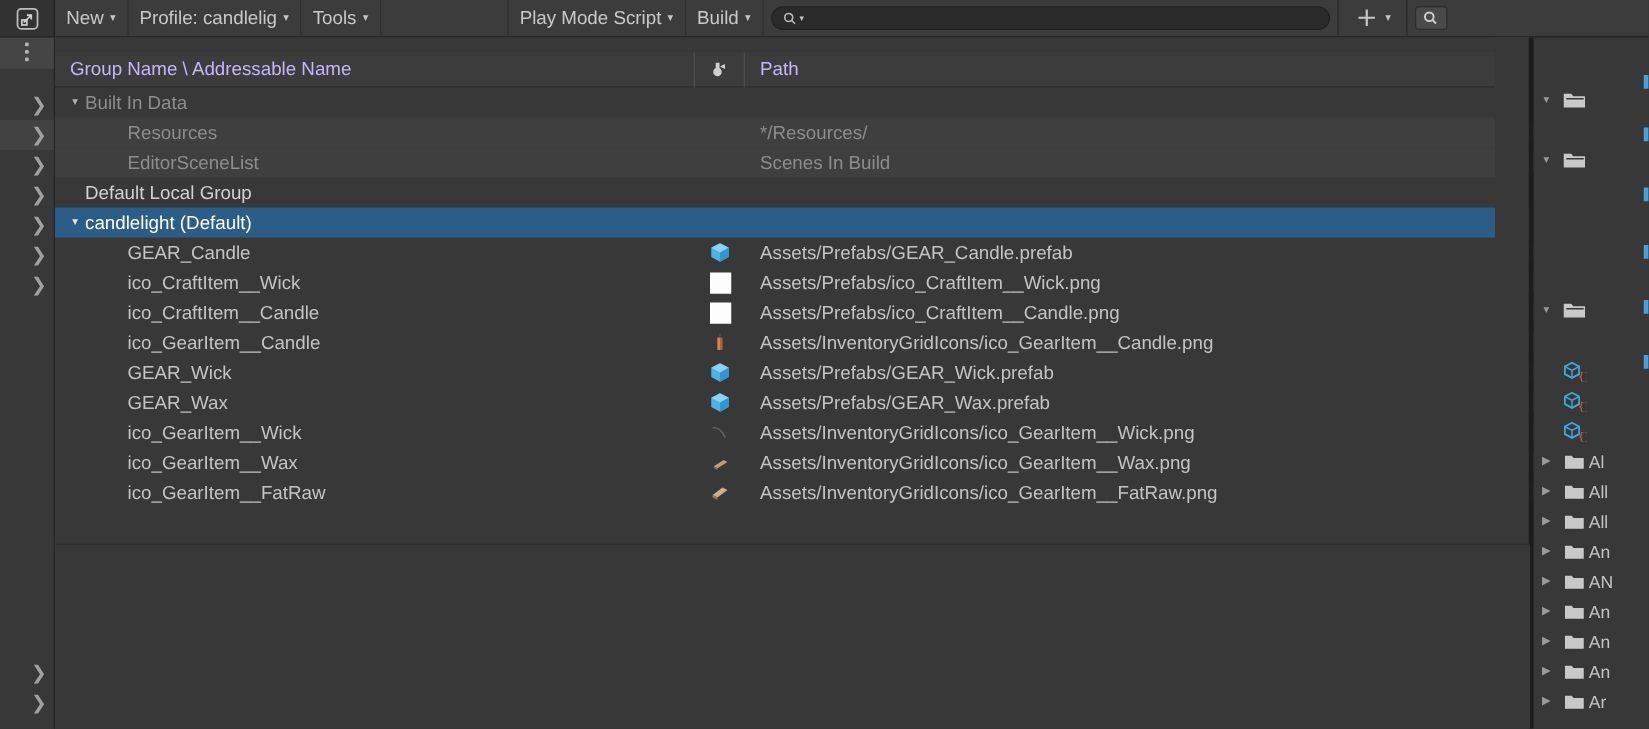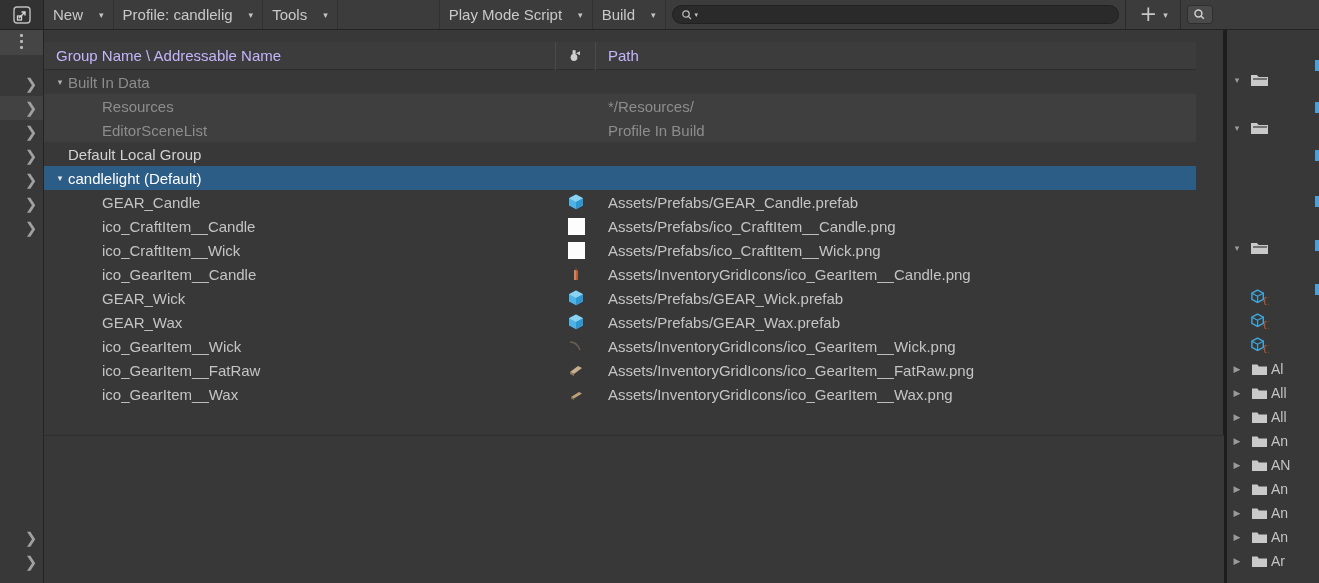--- a/index.html
+++ b/index.html
@@ -43,21 +43,21 @@
     background: #3c3c3c; border-bottom: 1px solid #232323;
     display: flex; align-items: stretch;
   }
   #win-icon-cell {
     width: 44px; height: 29px; background: #323232;
     display: flex; align-items: center; justify-content: center;
     border-right: 1px solid #232323;
   }
   #win-icon-cell svg { display: block; }
   .tb-btn {
-    display: flex; align-items: center; gap: 16px;
+    display: flex; align-items: center; gap: 5px;
     padding: 0 9px; height: 29px;
     color: #c9c9c9; font-size: 15px; white-space: nowrap;
     border-right: 1px solid #303030;
     cursor: default;
   }
   .caret { font-size: 9px; color: #c4c4c4; font-family: "DejaVu Sans", sans-serif; }
   #tb-spacer1 { width: 102px; border-right: 1px solid #303030; }
   #tb-search-wrap {
     display: flex; align-items: center; padding: 0 6px;
     border-right: 1px solid #2a2a2a;
@@ -287,21 +287,21 @@
         </div>
         <div class="icon-cell"></div>
         <div class="path">*/Resources/</div>
         <div class="lblcell" style="top: 2px;"></div>
       </div>
       <div class="row dim alt">
         <div class="name indent-2">
           <span>EditorSceneList</span>
         </div>
         <div class="icon-cell"></div>
-        <div class="path">Profile In Build</div>
+        <div class="path">Scenes In Build</div>
         <div class="lblcell" style="top: 2px;"></div>
       </div>
       <div class="row bright">
         <div class="name indent-1">
           <span class="tri"></span>
           <span>Default Local Group</span>
         </div>
         <div class="icon-cell"></div>
         <div class="path"></div>
       </div>
@@ -322,36 +322,36 @@
             <path d="M9 1.6 L16 5.2 L16 12.6 L9 16.3 L2 12.6 L2 5.2 Z" fill="#4fb2e5"></path>
             <path d="M9 1.6 L16 5.2 L9 8.9 L2 5.2 Z" fill="#8ad3f2"></path>
             <path d="M9 8.9 L16 5.2 L16 12.6 L9 16.3 Z" fill="#2f96cf"></path>
           </svg>
         </div>
         <div class="path">Assets/Prefabs/GEAR_Candle.prefab</div>
         <div class="lblcell" style="top: 2px;"></div>
       </div>
       <div class="row">
         <div class="name indent-2">
+          <span>ico_CraftItem__Wick</span>
+        </div>
+        <div class="icon-cell">
+          <span class="ico-white"></span>
+        </div>
+        <div class="path">Assets/Prefabs/ico_CraftItem__Wick.png</div>
+        <div class="lblcell" style="top: 2px;"></div>
+      </div>
+      <div class="row">
+        <div class="name indent-2">
           <span>ico_CraftItem__Candle</span>
         </div>
         <div class="icon-cell">
           <span class="ico-white"></span>
         </div>
         <div class="path">Assets/Prefabs/ico_CraftItem__Candle.png</div>
-        <div class="lblcell" style="top: 2px;"></div>
-      </div>
-      <div class="row">
-        <div class="name indent-2">
-          <span>ico_CraftItem__Wick</span>
-        </div>
-        <div class="icon-cell">
-          <span class="ico-white"></span>
-        </div>
-        <div class="path">Assets/Prefabs/ico_CraftItem__Wick.png</div>
         <div class="lblcell" style="top: 2px;"></div>
       </div>
       <div class="row">
         <div class="name indent-2">
           <span>ico_GearItem__Candle</span>
         </div>
         <div class="icon-cell">
           <svg class="ico" viewBox="0 0 18 18">
             <rect x="7" y="5" width="4" height="10" rx="1" fill="#b4603a"></rect>
             <rect x="7" y="5" width="2" height="10" fill="#d4845c"></rect>
@@ -396,42 +396,42 @@
         <div class="icon-cell">
           <svg class="ico" viewBox="0 0 18 18">
             <path d="M3 5 Q10 5 13 13" fill="none" stroke="#6a6258" stroke-width="1.3"></path>
           </svg>
         </div>
         <div class="path">Assets/InventoryGridIcons/ico_GearItem__Wick.png</div>
         <div class="lblcell" style="top: 2px;"></div>
       </div>
       <div class="row">
         <div class="name indent-2">
+          <span>ico_GearItem__Wax</span>
+        </div>
+        <div class="icon-cell">
+          <svg class="ico" viewBox="0 0 18 18">
+            <path d="M4 12 L12 7 L15 8.6 L7 13.6 Z" fill="#bd9f78"></path>
+            <path d="M4 12 L7 13.6 L7 15 L4 13.4 Z" fill="#8a7253"></path>
+          </svg>
+        </div>
+        <div class="path">Assets/InventoryGridIcons/ico_GearItem__Wax.png</div>
+        <div class="lblcell" style="top: 2px;"></div>
+      </div>
+      <div class="row">
+        <div class="name indent-2">
           <span>ico_GearItem__FatRaw</span>
         </div>
         <div class="icon-cell">
           <svg class="ico" viewBox="0 0 18 18">
             <path d="M3 11 L11 5 L15 7 L7 13 Z" fill="#c8ae8b"></path>
             <path d="M3 11 L7 13 L7 15 L3 13 Z" fill="#8d7a5e"></path>
           </svg>
         </div>
         <div class="path">Assets/InventoryGridIcons/ico_GearItem__FatRaw.png</div>
-        <div class="lblcell" style="top: 2px;"></div>
-      </div>
-      <div class="row">
-        <div class="name indent-2">
-          <span>ico_GearItem__Wax</span>
-        </div>
-        <div class="icon-cell">
-          <svg class="ico" viewBox="0 0 18 18">
-            <path d="M4 12 L12 7 L15 8.6 L7 13.6 Z" fill="#bd9f78"></path>
-            <path d="M4 12 L7 13.6 L7 15 L4 13.4 Z" fill="#8a7253"></path>
-          </svg>
-        </div>
-        <div class="path">Assets/InventoryGridIcons/ico_GearItem__Wax.png</div>
         <div class="lblcell" style="top: 2px;"></div>
       </div>
     </div>
 </div>
 
 <div id="tree-right-bg"></div>
 <div id="tree-sep"></div>
 <div id="tree-bottom"></div>
 
 <div id="right-panel">

